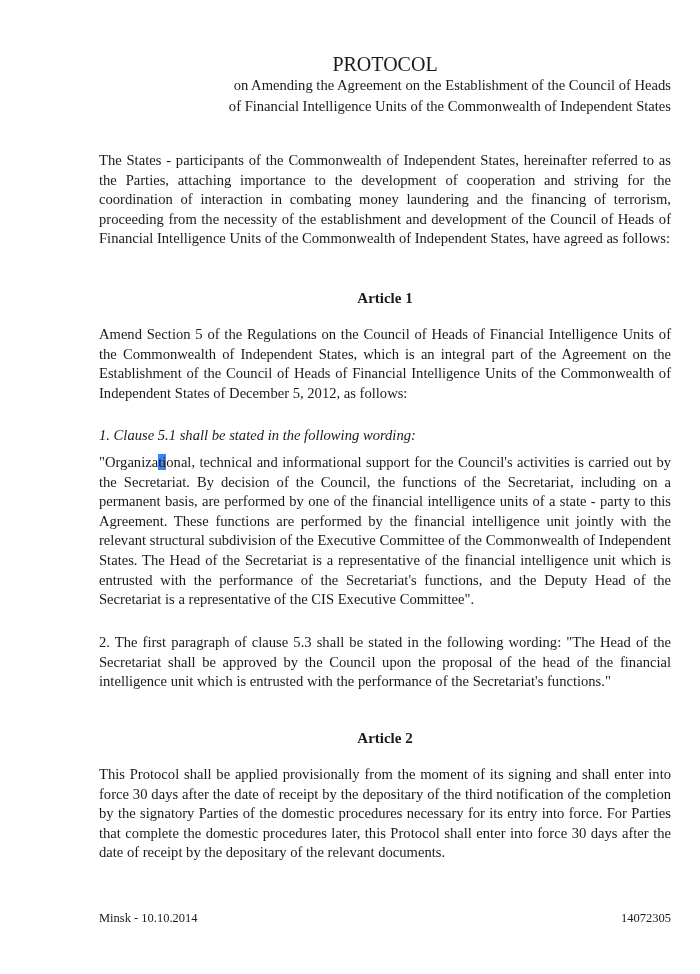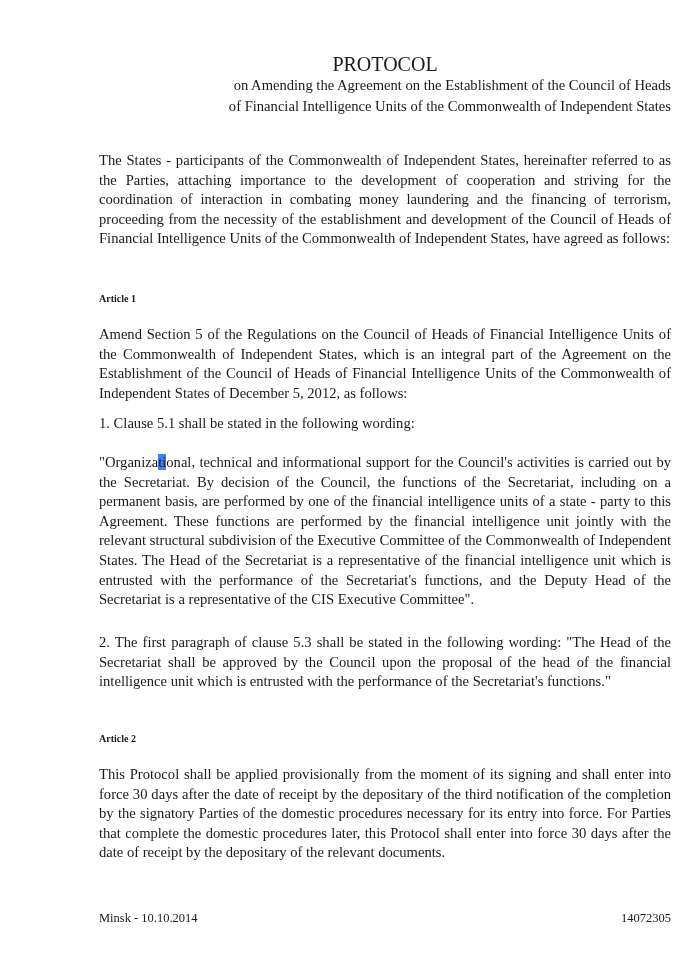--- a/index.html
+++ b/index.html
@@ -17,21 +17,21 @@
     position: absolute; top: 75px; left: 0; width: 572px;
     text-align: right; line-height: 21px;
   }
   .subtitle span { display: block; }
   .para {
     position: absolute; left: 0; width: 572px;
     text-align: justify; margin: 0;
   }
   .article-heading {
     position: absolute; left: 0; width: 572px;
-    text-align: left; font-weight: bold; font-size: 10px;
+    text-align: center; font-weight: bold; font-size: 15px;
   }
   .sel { background: #3b82f6; }
   .footer {
     position: absolute; top: 909px; left: 0; width: 572px;
     font-size: 12.5px; display: flex; justify-content: space-between;
   }
 </style>
 </head>
 <body>
 
@@ -41,21 +41,21 @@
     <span>on Amending the Agreement on the Establishment of the Council of Heads</span>
     <span>of Financial Intelligence Units of the Commonwealth of Independent States</span>
   </div>
 
   <p class="para" style="top:151px;">The States - participants of the Commonwealth of Independent States, hereinafter referred to as the Parties, attaching importance to the development of cooperation and striving for the coordination of interaction in combating money laundering and the financing of terrorism, proceeding from the necessity of the establishment and development of the Council of Heads of Financial Intelligence Units of the Commonwealth of Independent States, have agreed as follows:</p>
 
   <div class="article-heading" style="top:289px;">Article 1</div>
 
   <p class="para" style="top:325px;">Amend Section 5 of the Regulations on the Council of Heads of Financial Intelligence Units of the Commonwealth of Independent States, which is an integral part of the Agreement on the Establishment of the Council of Heads of Financial Intelligence Units of the Commonwealth of Independent States of December 5, 2012, as follows:</p>
 
-  <p class="para" style="top:414px;">1. Clause 5.1 shall be stated in the following wording:</p>
+  <p class="para" style="top:426px;font-style:italic;">1. Clause 5.1 shall be stated in the following wording:</p>
 
   <p class="para" style="top:453px;"><span>"Organiza</span><span class="sel">ti</span><span>onal, technical and informational support for the Council's activities is carried out by the Secretariat. By decision of the Council, the functions of the Secretariat, including on a permanent basis, are performed by one of the financial intelligence units of a state - party to this Agreement. These functions are performed by the financial intelligence unit jointly with the relevant structural subdivision of the Executive Committee of the Commonwealth of Independent States. The Head of the Secretariat is a representative of the financial intelligence unit which is entrusted with the performance of the Secretariat's functions, and the Deputy Head of the Secretariat is a representative of the CIS Executive Committee".</span></p>
 
   <p class="para" style="top:633px;">2. The first paragraph of clause 5.3 shall be stated in the following wording: "The Head of the Secretariat shall be approved by the Council upon the proposal of the head of the financial intelligence unit which is entrusted with the performance of the Secretariat's functions."</p>
 
   <div class="article-heading" style="top:729px;">Article 2</div>
 
   <p class="para" style="top:765px;">This Protocol shall be applied provisionally from the moment of its signing and shall enter into force 30 days after the date of receipt by the depositary of the third notification of the completion by the signatory Parties of the domestic procedures necessary for its entry into force. For Parties that complete the domestic procedures later, this Protocol shall enter into force 30 days after the date of receipt by the depositary of the relevant documents.</p>
 
   <div class="footer">

